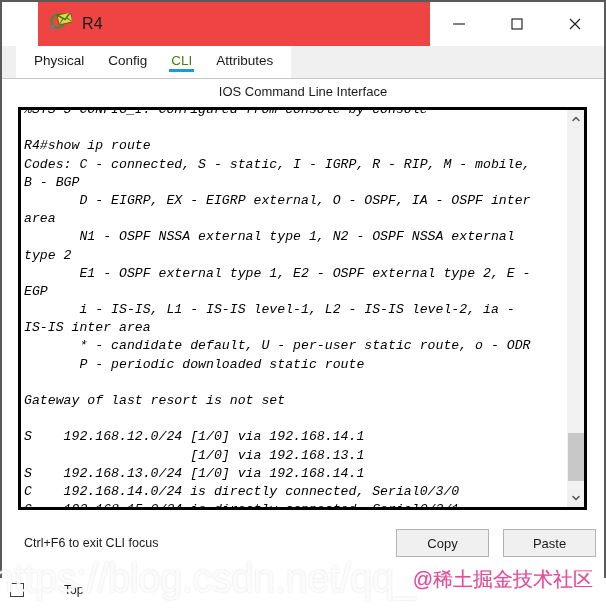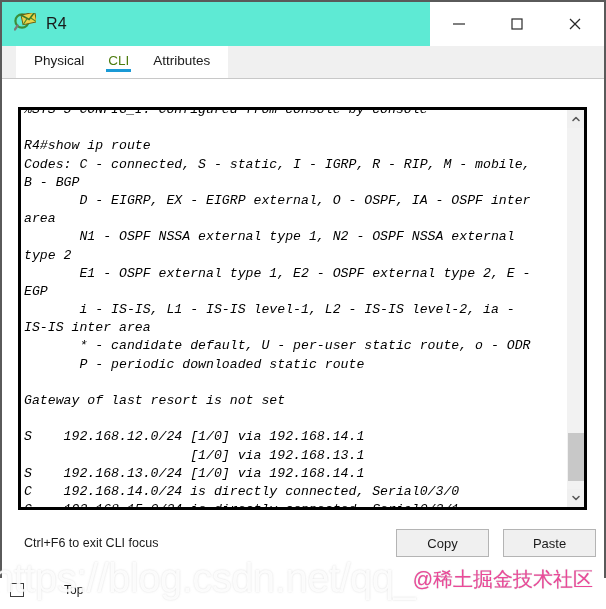--- a/index.html
+++ b/index.html
@@ -26,23 +26,24 @@
     border-left: 2px solid #5a5a5a;
     border-right: 2px solid #5a5a5a;
     border-top: 2px solid #5a5a5a;
     box-sizing: border-box;
   }
 
   
   #titlebar {
     position: relative;
     height: 44px;
-    background: #5eead4;
-    display: flex;
-    align-items: center;
+    background: #ef4444;
+    display: flex;
+    align-items: center;
+    margin-left: 36px;
   }
   #app-icon {
     width: 22px;
     height: 22px;
     margin-left: 12px;
     margin-right: 10px;
     flex: 0 0 auto;
     position: relative;
   }
   #window-title {
@@ -310,32 +311,36 @@
         </svg>
       </div>
     </div>
   </div>
 
   <div id="tabstrip-wrap">
     <div id="tabstrip">
       <div class="tab">
         <span>Physical</span>
       </div>
+      <div class="tab">
+        <span>Config</span>
+      </div>
       <div class="tab active">
         <span>CLI</span>
         <span class="tab-underline"></span>
       </div>
       <div class="tab">
         <span>Attributes</span>
       </div>
     </div>
   </div>
 
   <div id="content">
 
+    <div id="panel-heading">IOS Command Line Interface</div>
 
     <div id="terminal-wrap">
       <div id="terminal">
         <div id="term-lines"><div class="term-line">%SYS-5-CONFIG_I: Configured from console by console</div><div class="term-line"></div><div class="term-line">R4#show ip route</div><div class="term-line">Codes: C - connected, S - static, I - IGRP, R - RIP, M - mobile,</div><div class="term-line">B - BGP</div><div class="term-line">       D - EIGRP, EX - EIGRP external, O - OSPF, IA - OSPF inter</div><div class="term-line">area</div><div class="term-line">       N1 - OSPF NSSA external type 1, N2 - OSPF NSSA external</div><div class="term-line">type 2</div><div class="term-line">       E1 - OSPF external type 1, E2 - OSPF external type 2, E -</div><div class="term-line">EGP</div><div class="term-line">       i - IS-IS, L1 - IS-IS level-1, L2 - IS-IS level-2, ia -</div><div class="term-line">IS-IS inter area</div><div class="term-line">       * - candidate default, U - per-user static route, o - ODR</div><div class="term-line">       P - periodic downloaded static route</div><div class="term-line"></div><div class="term-line">Gateway of last resort is not set</div><div class="term-line"></div><div class="term-line">S    192.168.12.0/24 [1/0] via 192.168.14.1</div><div class="term-line">                     [1/0] via 192.168.13.1</div><div class="term-line">S    192.168.13.0/24 [1/0] via 192.168.14.1</div><div class="term-line">C    192.168.14.0/24 is directly connected, Serial0/3/0</div><div class="term-line">C    192.168.15.0/24 is directly connected, Serial0/3/1</div></div>
       </div>
 
       <div id="scrollbar">
         <div class="sb-arrow up">
           <svg width="10" height="10" viewBox="0 0 10 10">
             <path d="M2 6.5 L5 3.5 L8 6.5" fill="none" stroke="#5a5a5a" stroke-width="1.6" stroke-linecap="round" stroke-linejoin="round"></path>

